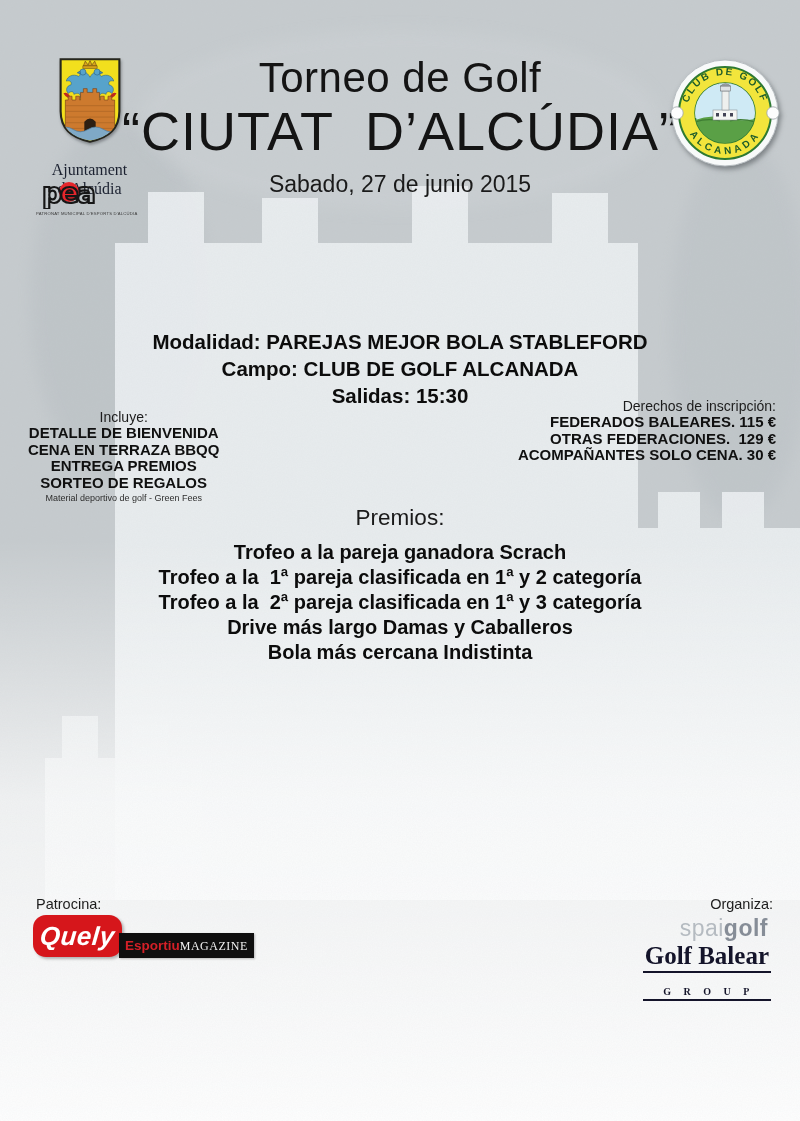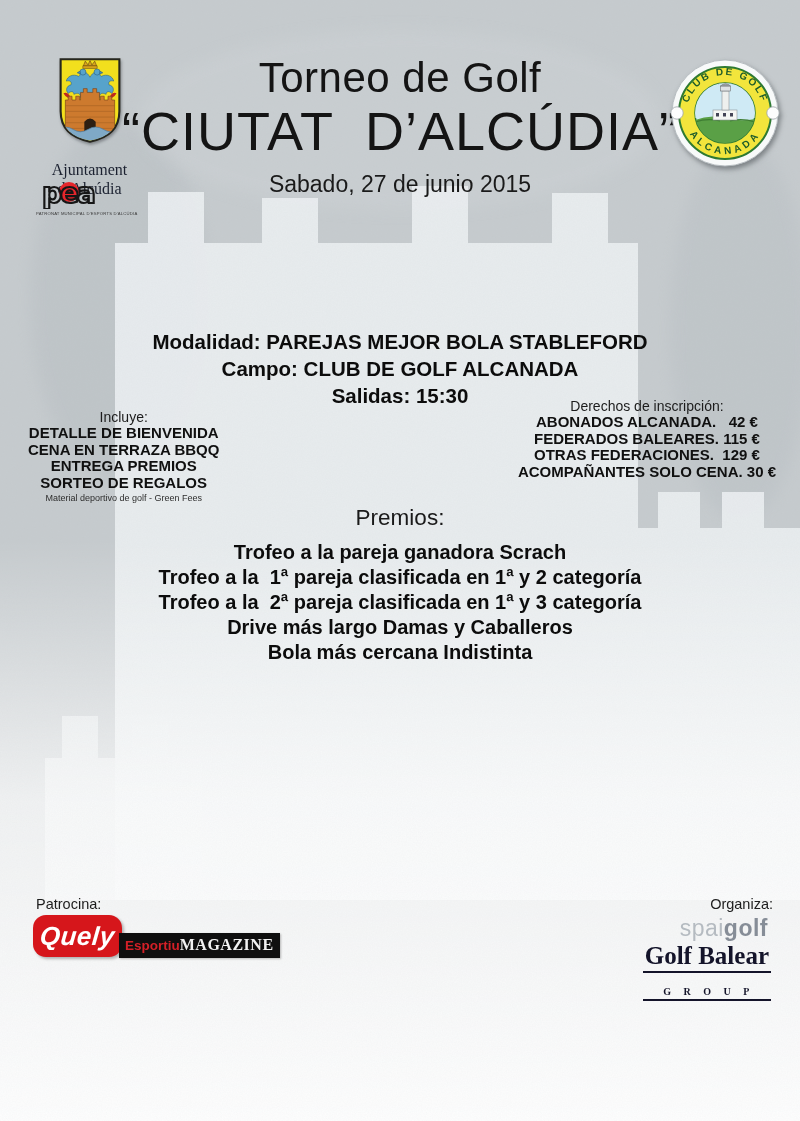--- a/index.html
+++ b/index.html
@@ -25,41 +25,41 @@
 
   .badge-block { position:absolute; left:670px; top:58px; }
   .badge-block svg { filter:drop-shadow(2px 3px 2.5px rgba(55,62,66,.5)); }
 
   
   .details-block { position:absolute; left:0; right:0; top:322px; text-align:center;
     font-weight:bold; font-size:20.5px; line-height:27px; color:#0c0c0c;margin-top:6px; }
 
   
   .includes { position:absolute; left:28px; top:398px; text-align:center;margin-top:11px; }
-  .fees     { position:absolute; right:24px; top:398px; text-align:center; }
+  .fees     { position:absolute; right:24px; top:398px; text-align:right; }
   .sec-heading { font-size:14px; color:#1c1c1c; line-height:16px; }
   .sec-item { font-size:15px; font-weight:bold; color:#101010; line-height:16.5px; white-space:pre; }
   .sec-foot { font-size:9px; color:#2e2e2e; margin-top:2px; }
 
   
   .prizes { position:absolute; left:0; right:0; top:505px; text-align:center; }
   .prizes-heading { font-size:22.5px; color:#1a1a1a; margin-bottom:9px; }
   .prize-item { font-size:20px; font-weight:bold; color:#0c0c0c; line-height:25px; white-space:pre-wrap; }
 
   
   .patrocina-label { position:absolute; left:36px; top:896px; font-size:14.5px; color:#1d1d1d; }
   .quely-logo { position:absolute; left:33px; top:915px; width:89px; height:42px;
     background:#d6161b; border-radius:13px; display:flex; align-items:center; justify-content:center;
     box-shadow:2px 2px 3px rgba(0,0,0,.28); }
   .quely-logo span { color:#fff; font-weight:bold; font-style:italic; font-size:26px;
     transform:skewX(-5deg); letter-spacing:.5px; }
   .esportiu-logo { position:absolute; left:119px; top:933px; background:#0f0f0f;
     padding:3px 6px 4px 6px; white-space:nowrap; box-shadow:1px 1px 2px rgba(0,0,0,.25); }
   .esportiu-part1 { color:#d42027; font-weight:bold; font-size:13.5px; }
-  .esportiu-part2 { color:#f2f2f2; font-family:"Liberation Serif", serif; font-size:16px; letter-spacing:.5px;font-weight:bold; }
+  .esportiu-part2 { color:#f2f2f2; font-family:"Liberation Serif", serif; font-size:12px; letter-spacing:.5px; }
 
   .organiza-label { position:absolute; right:27px; top:896px; font-size:14.5px; color:#1d1d1d; }
   .spaigolf-logo { position:absolute; right:32px; top:915px; font-size:23px; letter-spacing:.5px; }
   .spaigolf-part1 { color:#b5bbc1; }
   .spaigolf-part2 { color:#868d97; font-weight:bold; }
   .golfbalear-logo { position:absolute; right:29px; top:942px; text-align:center; color:#14142a; }
   .gb-name { font-family:"Liberation Serif", serif; font-size:25px; font-weight:bold;
     padding:0 2px 1px 2px; border-bottom:2px solid #14142a; }
   .gb-group { font-family:"Liberation Serif", serif; font-size:10px; font-weight:bold;
     letter-spacing:5px; padding:13px 0 2px 4px; border-bottom:2px solid #14142a; }
@@ -221,21 +221,20 @@
     <div class="sec-heading">Incluye:</div>
     <div class="sec-item">DETALLE DE BIENVENIDA</div>
     <div class="sec-item">CENA EN TERRAZA BBQQ</div>
     <div class="sec-item">ENTREGA PREMIOS</div>
     <div class="sec-item">SORTEO DE REGALOS</div>
     <div class="sec-foot">Material deportivo de golf - Green Fees</div>
   </div>
 
   <div class="fees">
     <div class="sec-heading">Derechos de inscripción:</div>
-    <div class="sec-item">ABONADOS ALCANADA.   42 €</div>
     <div class="sec-item">FEDERADOS BALEARES. 115 €</div>
     <div class="sec-item">OTRAS FEDERACIONES.  129 €</div>
     <div class="sec-item">ACOMPAÑANTES SOLO CENA. 30 €</div>
   </div>
 
   <div class="prizes">
     <div class="prizes-heading">Premios:</div>
     <div class="prize-item">Trofeo a la pareja ganadora Scrach</div>
     <div class="prize-item">Trofeo a la  1ª pareja clasificada en 1ª y 2 categoría</div>
     <div class="prize-item">Trofeo a la  2ª pareja clasificada en 1ª y 3 categoría</div>

